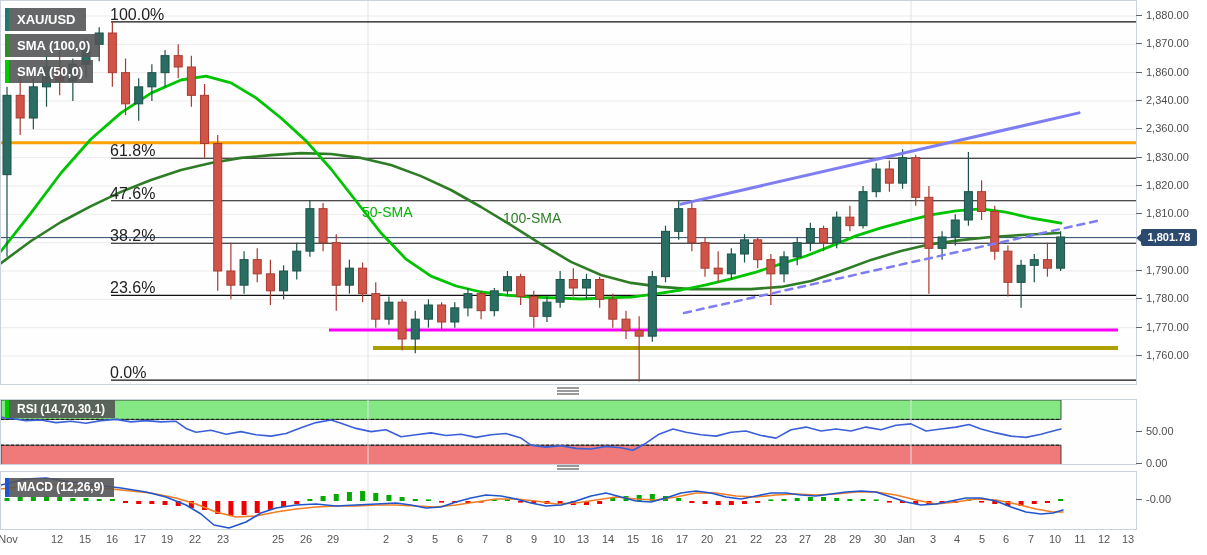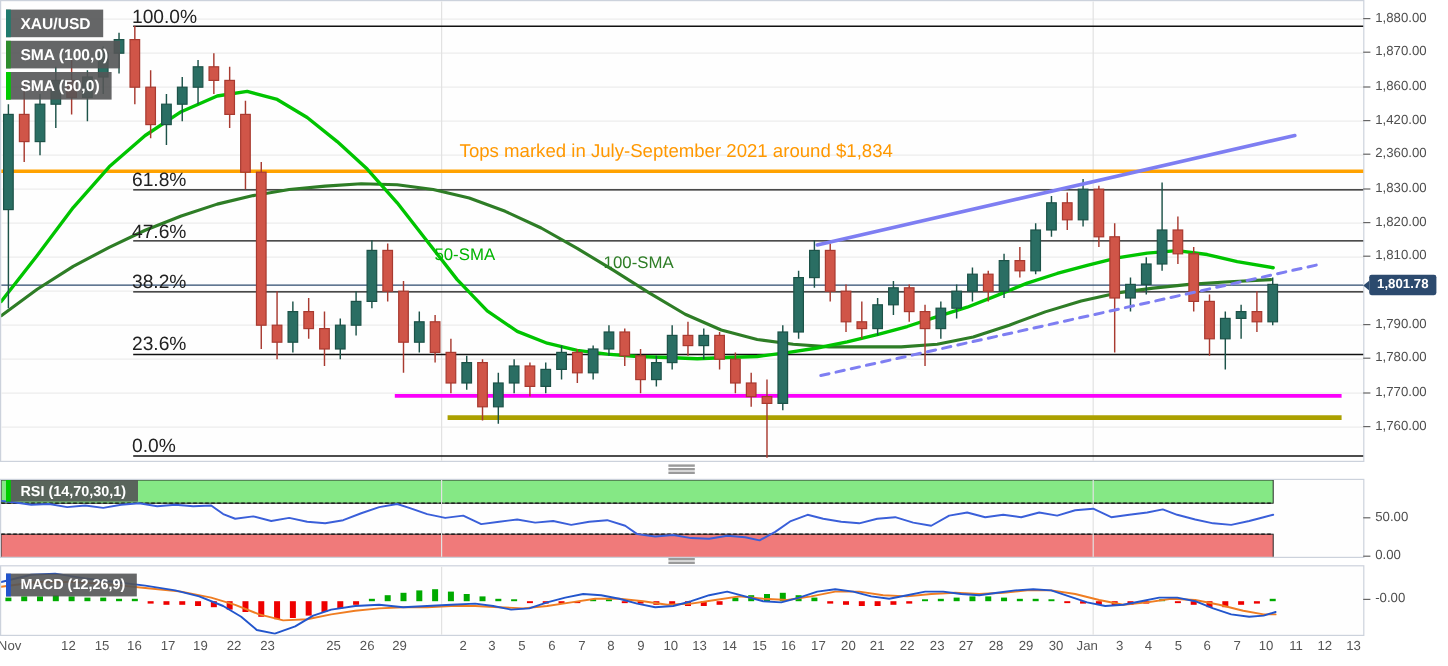--- a/index.html
+++ b/index.html
@@ -229,21 +229,20 @@
   </div>
   <div class="legend-box" style="left:5px;top:34px;height:23px;">
     <span class="legend-bar" id="bar-sma100" style="background: rgb(45, 140, 45);"></span>
     <span>SMA (100,0)</span>
   </div>
   <div class="legend-box" style="left:5px;top:60px;height:23px;">
     <span class="legend-bar" id="bar-sma50" style="background: rgb(0, 204, 0);"></span>
     <span>SMA (50,0)</span>
   </div>
 
-  <div class="annot" id="tops-annot" style="left: 383px; top: 118px; font-size: 15.5px; color: rgb(255, 152, 0);">Tops marked in July-September 2021 around $1,834</div>
   <div class="annot" id="sma50-annot" style="left: 362px; top: 204px; font-size: 14px; color: rgb(0, 180, 0);">50-SMA</div>
   <div class="annot" id="sma100-annot" style="left: 503px; top: 210px; font-size: 14px; color: rgb(46, 125, 38);">100-SMA</div>
   <div id="fib-labels">
       <div class="fib-label" style="left: 110px; top: 5.94993px;">100.0%</div>
       <div class="fib-label" style="left: 110px; top: 142.232px;">61.8%</div>
       <div class="fib-label" style="left: 110px; top: 184.731px;">47.6%</div>
       <div class="fib-label" style="left: 110px; top: 227.231px;">38.2%</div>
       <div class="fib-label" style="left: 110px; top: 279.363px;">23.6%</div>
       <div class="fib-label" style="left: 110px; top: 364.079px;">0.0%</div>
     </div>
@@ -370,21 +369,21 @@
   </div>
 
   <div id="right-axis">
       <div class="axis-tick" style="left: 1136px; top: 15px;"></div>
       <div class="axis-label" style="left: 1146px; top: 9px;">1,880.00</div>
       <div class="axis-tick" style="left: 1136px; top: 43.333px;"></div>
       <div class="axis-label" style="left: 1146px; top: 37.333px;">1,870.00</div>
       <div class="axis-tick" style="left: 1136px; top: 71.666px;"></div>
       <div class="axis-label" style="left: 1146px; top: 65.666px;">1,860.00</div>
       <div class="axis-tick" style="left: 1136px; top: 99.999px;"></div>
-      <div class="axis-label" style="left: 1146px; top: 93.999px;">1,420.00</div>
+      <div class="axis-label" style="left: 1146px; top: 93.999px;">2,340.00</div>
       <div class="axis-tick" style="left: 1136px; top: 128.332px;"></div>
       <div class="axis-label" style="left: 1146px; top: 122.332px;">2,360.00</div>
       <div class="axis-tick" style="left: 1136px; top: 156.665px;"></div>
       <div class="axis-label" style="left: 1146px; top: 150.665px;">1,830.00</div>
       <div class="axis-tick" style="left: 1136px; top: 184.998px;"></div>
       <div class="axis-label" style="left: 1146px; top: 178.998px;">1,820.00</div>
       <div class="axis-tick" style="left: 1136px; top: 213.331px;"></div>
       <div class="axis-label" style="left: 1146px; top: 207.331px;">1,810.00</div>
       <div class="axis-tick" style="left: 1136px; top: 269.997px;"></div>
       <div class="axis-label" style="left: 1146px; top: 263.997px;">1,790.00</div>

